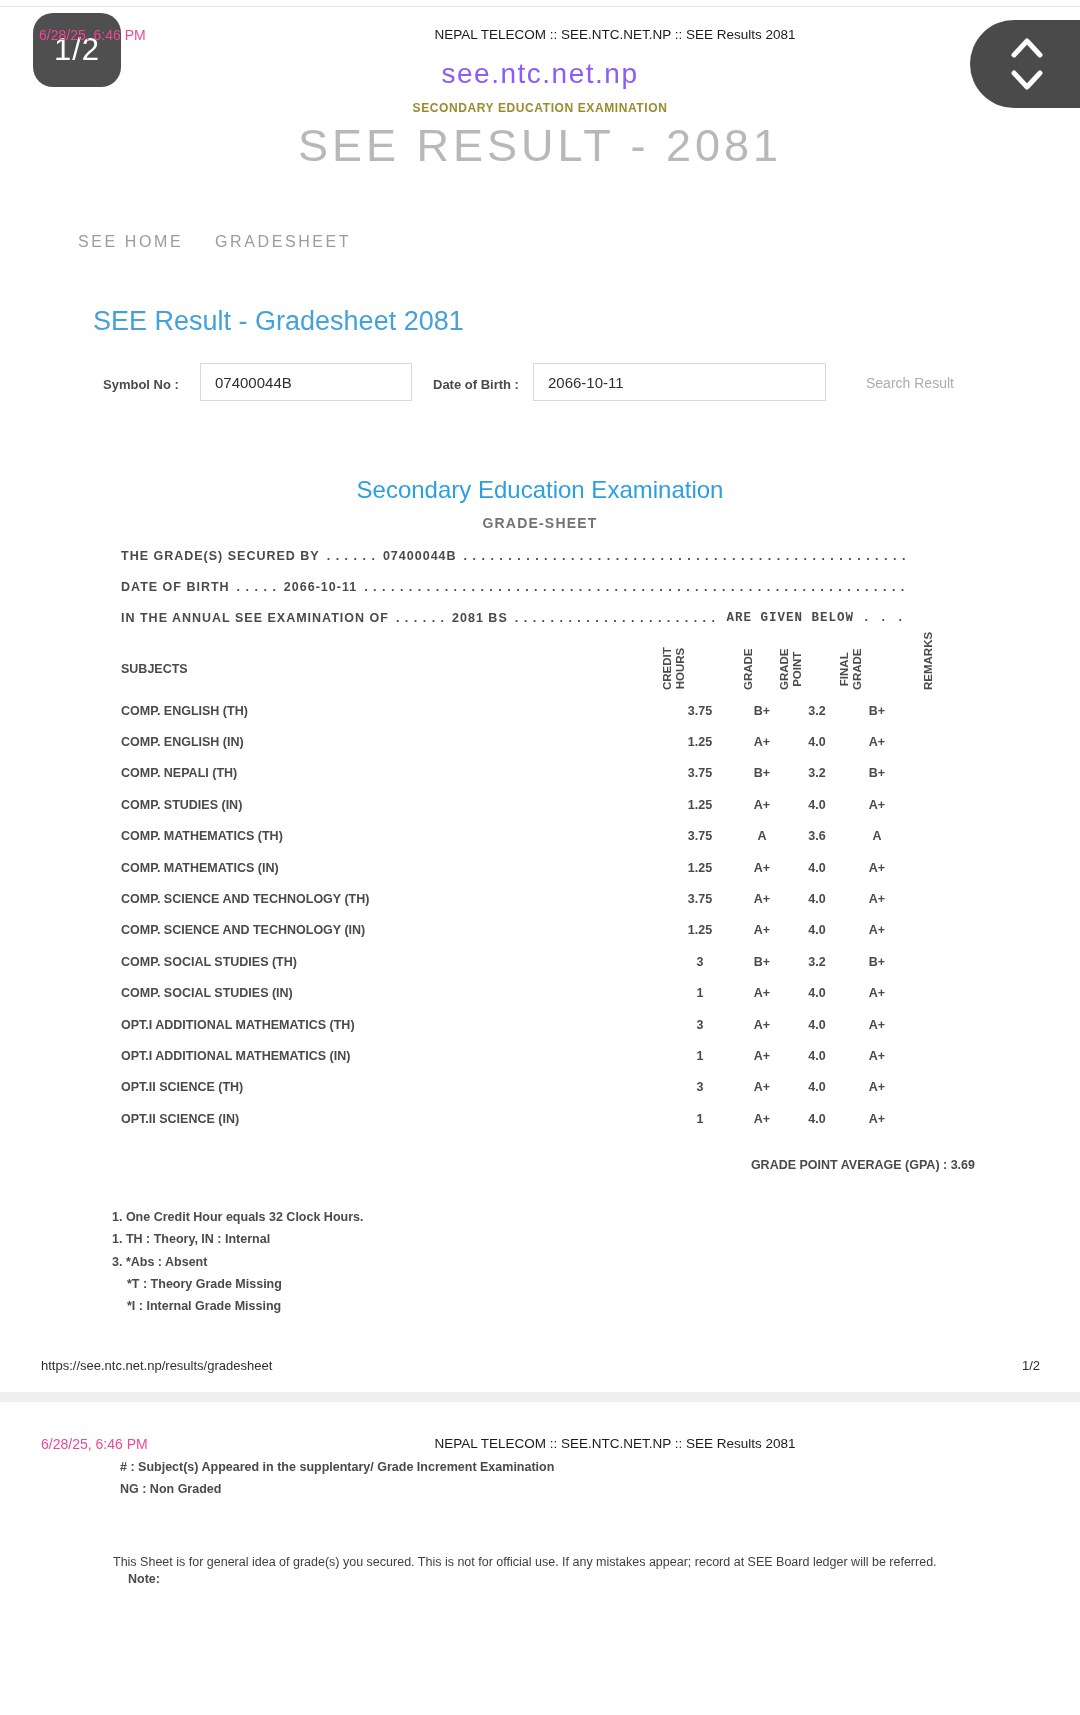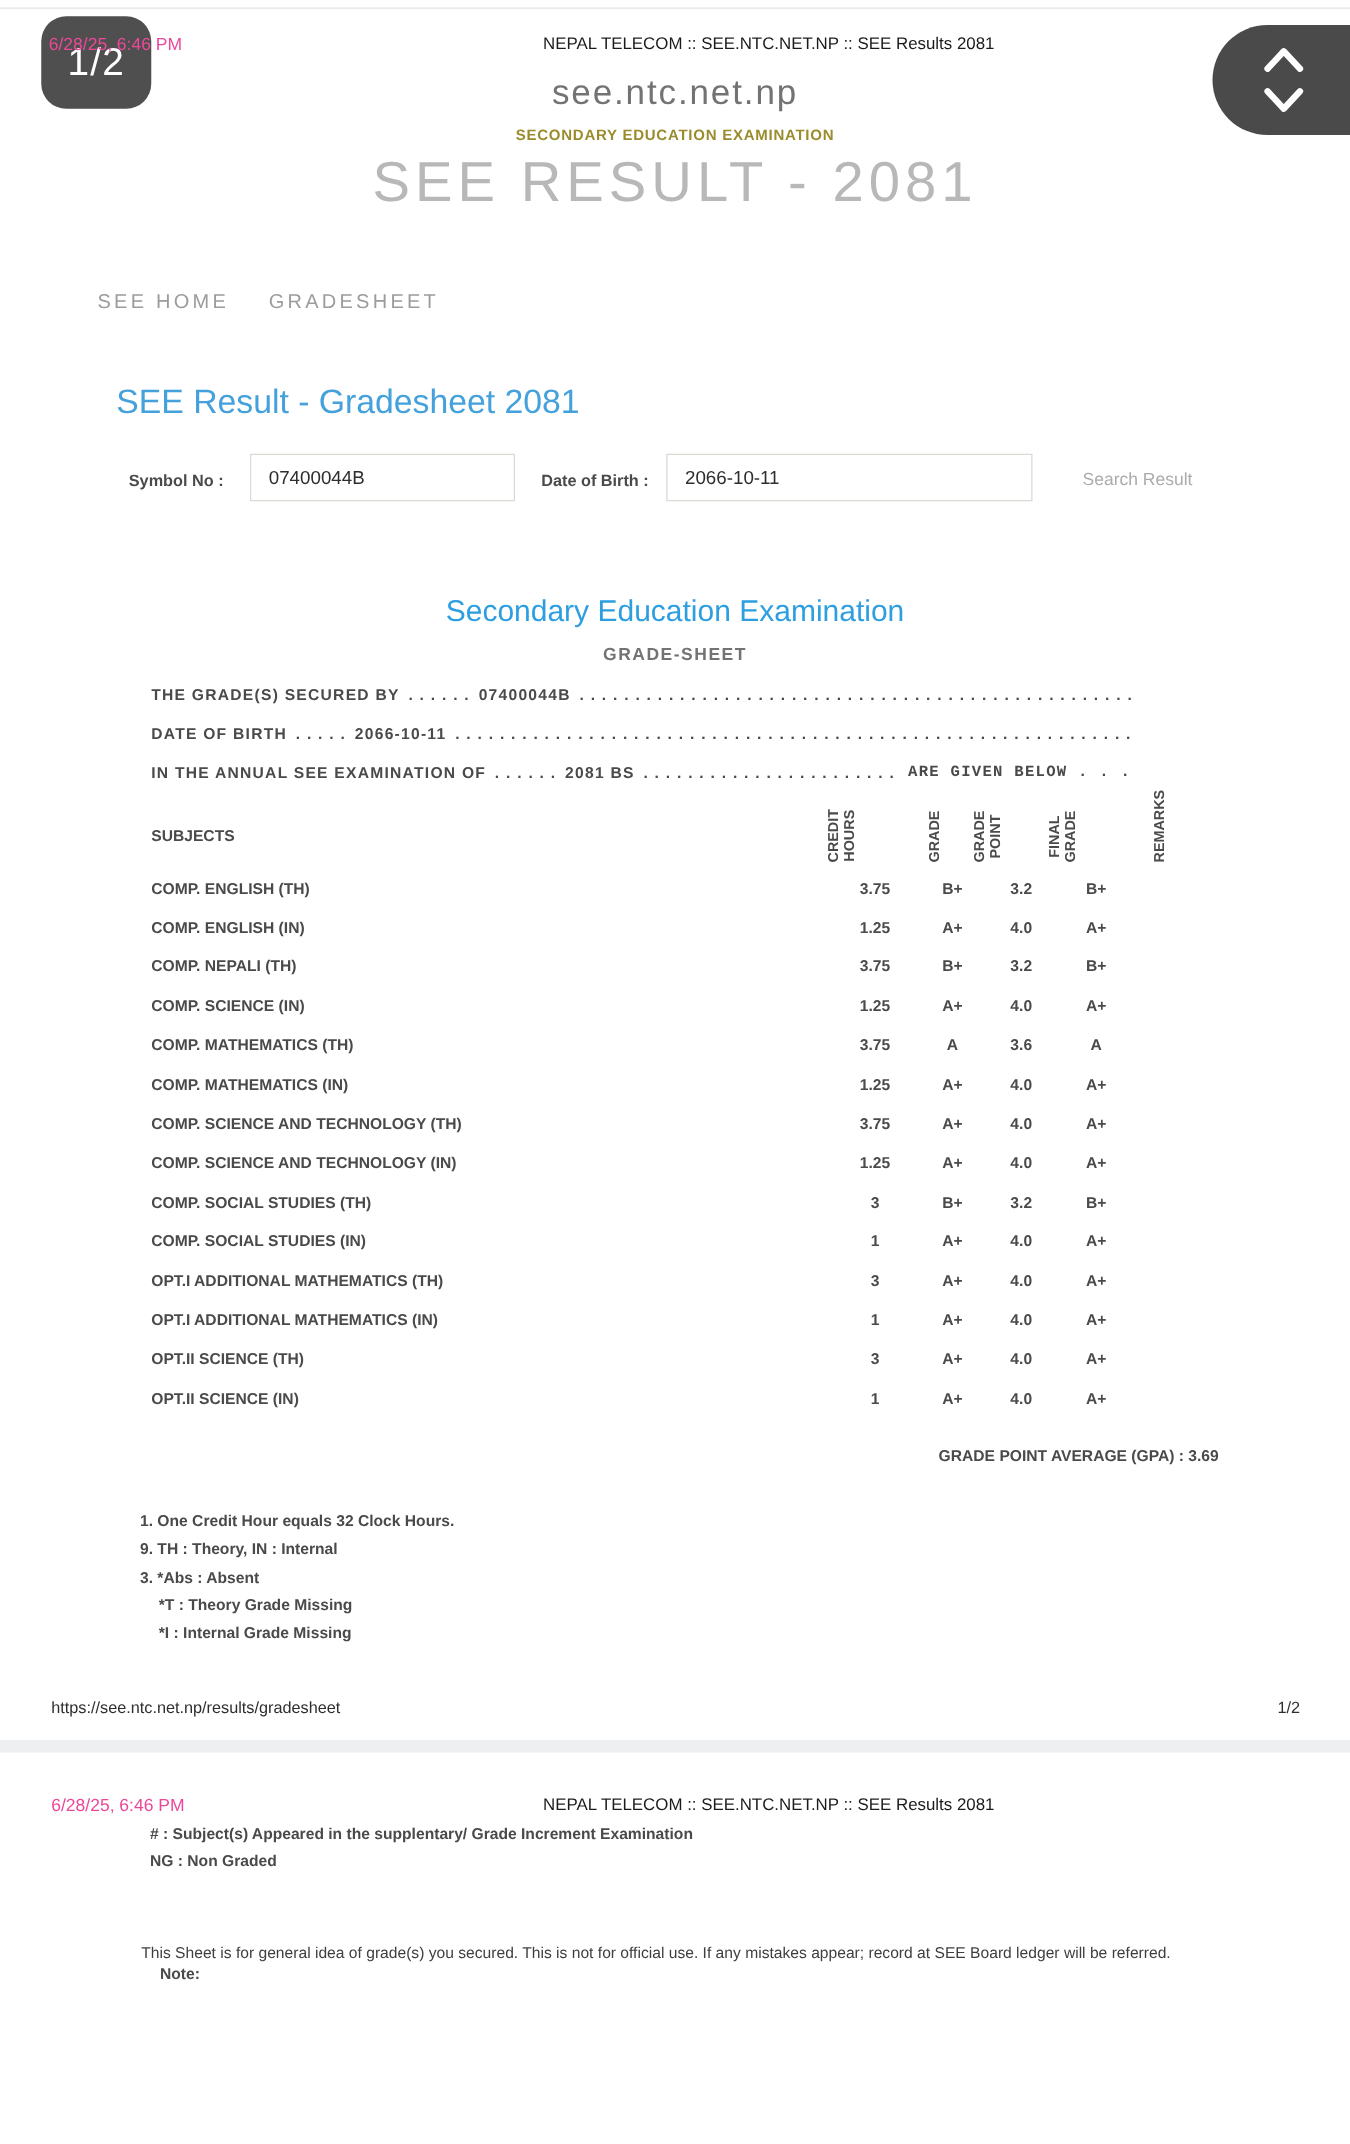--- a/index.html
+++ b/index.html
@@ -13,21 +13,21 @@
   .pg-title{font-size:13.5px;color:#1b1b1b;transform:translateX(-50%);white-space:nowrap;z-index:3;}
   .page-chip{left:33px;top:13px;width:88px;height:74px;border-radius:20px;
              background:rgba(60,60,60,0.9);z-index:2;display:flex;align-items:center;justify-content:center;}
   .page-chip span{color:#fff;font-size:31px;letter-spacing:1px;}
   .scroll-chip{left:970px;top:20px;width:170px;height:88px;border-radius:44px 0 0 44px;
                background:rgba(64,64,64,0.95);z-index:2;}
   .chev{position:absolute;left:40px;cursor:pointer;}
   .chev.up{top:17px;} .chev.down{top:49px;}
 
   
-  .brand{left:0;top:58px;width:100%;text-align:center;font-size:28px;color:#737373;letter-spacing:1.5px;}
+  .brand{left:0;top:58px;width:100%;text-align:center;font-size:28px;color:#8b5cf6;letter-spacing:1.5px;}
   .tagline{left:0;top:101px;width:100%;text-align:center;font-size:12px;font-weight:bold;
            color:#9a8c2c;letter-spacing:.6px;}
   .banner{left:0;top:120px;width:100%;text-align:center;font-size:45px;color:#b8b8b8;letter-spacing:4px;}
   .nav-item{top:233px;font-size:16px;letter-spacing:2.6px;color:#9c9c9c;cursor:pointer;white-space:nowrap;}
 
   
   .gs-heading{left:93px;top:306px;font-size:27px;color:#45a1db;white-space:nowrap;}
   .fld-label{top:377px;font-size:13px;font-weight:bold;color:#4a4a4a;white-space:nowrap;}
   .fld-input{top:363px;height:38px;border:1px solid #dcd9d3;background:#fff;border-radius:0;
              font-family:"Liberation Sans",sans-serif;font-size:15px;color:#2f2f2f;padding:0 0 0 14px;box-sizing:border-box;}
@@ -157,21 +157,21 @@
     </div>
     <div class="row">
       <span class="subj">COMP. NEPALI (TH)</span>
       <span class="cell c-credit">3.75</span>
       <span class="cell c-grade">B+</span>
       <span class="cell c-point">3.2</span>
       <span class="cell c-final">B+</span>
       <span class="cell c-remarks"></span>
     </div>
     <div class="row">
-      <span class="subj">COMP. SCIENCE (IN)</span>
+      <span class="subj">COMP. STUDIES (IN)</span>
       <span class="cell c-credit">1.25</span>
       <span class="cell c-grade">A+</span>
       <span class="cell c-point">4.0</span>
       <span class="cell c-final">A+</span>
       <span class="cell c-remarks"></span>
     </div>
     <div class="row">
       <span class="subj">COMP. MATHEMATICS (TH)</span>
       <span class="cell c-credit">3.75</span>
       <span class="cell c-grade">A</span>
@@ -249,21 +249,21 @@
       <span class="cell c-grade">A+</span>
       <span class="cell c-point">4.0</span>
       <span class="cell c-final">A+</span>
       <span class="cell c-remarks"></span>
     </div>
   </div>
 
   <div class="abs tbl-font gpa">GRADE POINT AVERAGE (GPA) : 3.69</div>
 
   <div class="abs tbl-font fnote" style="left:112px;top:1210px;">1. One Credit Hour equals 32 Clock Hours.</div>
-  <div class="abs tbl-font fnote" style="left:112px;top:1232px;">9. TH : Theory, IN : Internal</div>
+  <div class="abs tbl-font fnote" style="left:112px;top:1232px;">1. TH : Theory, IN : Internal</div>
   <div class="abs tbl-font fnote" style="left:112px;top:1255px;">3. *Abs : Absent</div>
   <div class="abs tbl-font fnote" style="left:127px;top:1277px;">*T : Theory Grade Missing</div>
   <div class="abs tbl-font fnote" style="left:127px;top:1299px;">*I : Internal Grade Missing</div>
 
   <div class="abs pg-footer-url">https://see.ntc.net.np/results/gradesheet</div>
   <div class="abs pg-footer-num">1/2</div>
 
   <div class="abs page-divider"></div>
 
   <div class="abs pg-timestamp" style="left:41px;top:1436px;">6/28/25, 6:46 PM</div>

